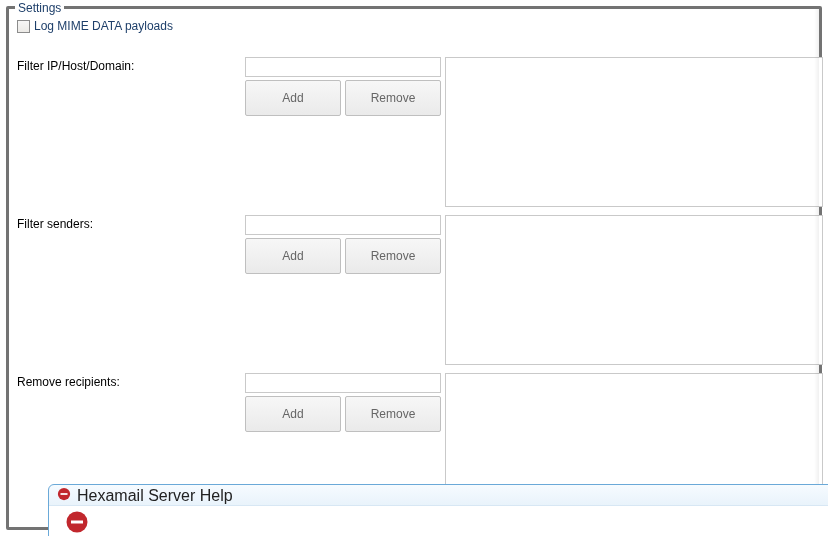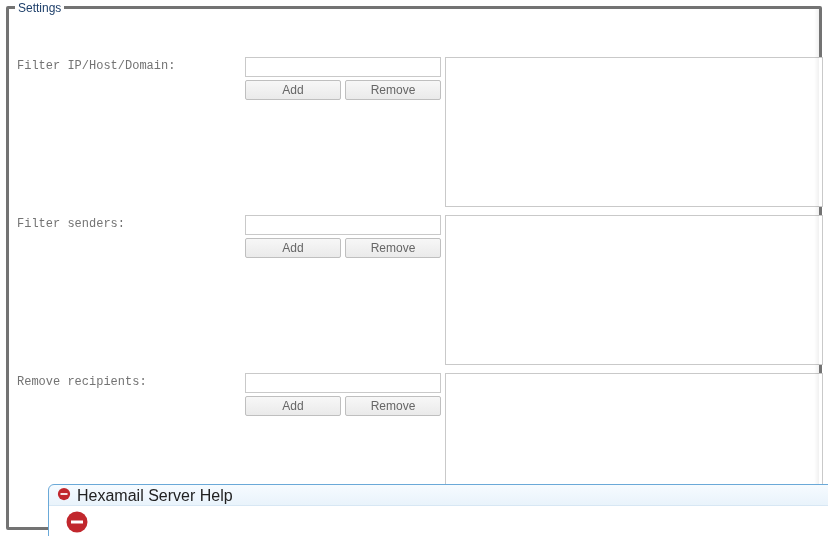--- a/index.html
+++ b/index.html
@@ -37,32 +37,31 @@
     width: 13px; height: 13px;
     border: 1px solid #8c8c8c;
     background: linear-gradient(#f6f6f6,#eceae6);
   }
   .label {
     color: #1e3f6a;
   }
   .row-label {
     position: absolute;
     left: 8px;
-    color: #737373;
-    font-family: Liberation Mono, monospace;
+    color: #000000;
   }
   .text-input {
     position: absolute;
     height: 20px;
     border: 1px solid #c9c9c9;
     background: #fff;
   }
   .btn {
     position: absolute;
-    height: 20px;
+    height: 36px;
     border: 1px solid #bfbfbf;
     background: linear-gradient(#f7f7f7,#eaeaea);
     color: #666;
     font-size: 12px;
     display: flex;
     align-items: center;
     justify-content: center;
     border-radius: 2px;
     cursor: default;
   }
@@ -126,20 +125,24 @@
   }
   svg.err circle { fill: #c1272d; }
   svg.err rect { fill: #fff; }
 </style>
 </head>
 <body>
 
 <div class="groupbox">
   <span class="group-title">Settings</span>
 
+  <div class="chk-row">
+    <span class="chk"></span>
+    <span class="label">Log MIME DATA payloads</span>
+  </div>
 
   <span class="row-label" style="top:50px;">Filter IP/Host/Domain:</span>
   <div class="text-input" style="left:236px; top:48px; width:196px;"></div>
   <div class="btn" style="left:236px; top:71px; width:96px;">
       <span>Add</span>
     </div>
   <div class="btn" style="left:336px; top:71px; width:96px;">
       <span>Remove</span>
     </div>
   <div class="listbox" style="left:436px; top:48px; width:378px; height:150px;"></div>

